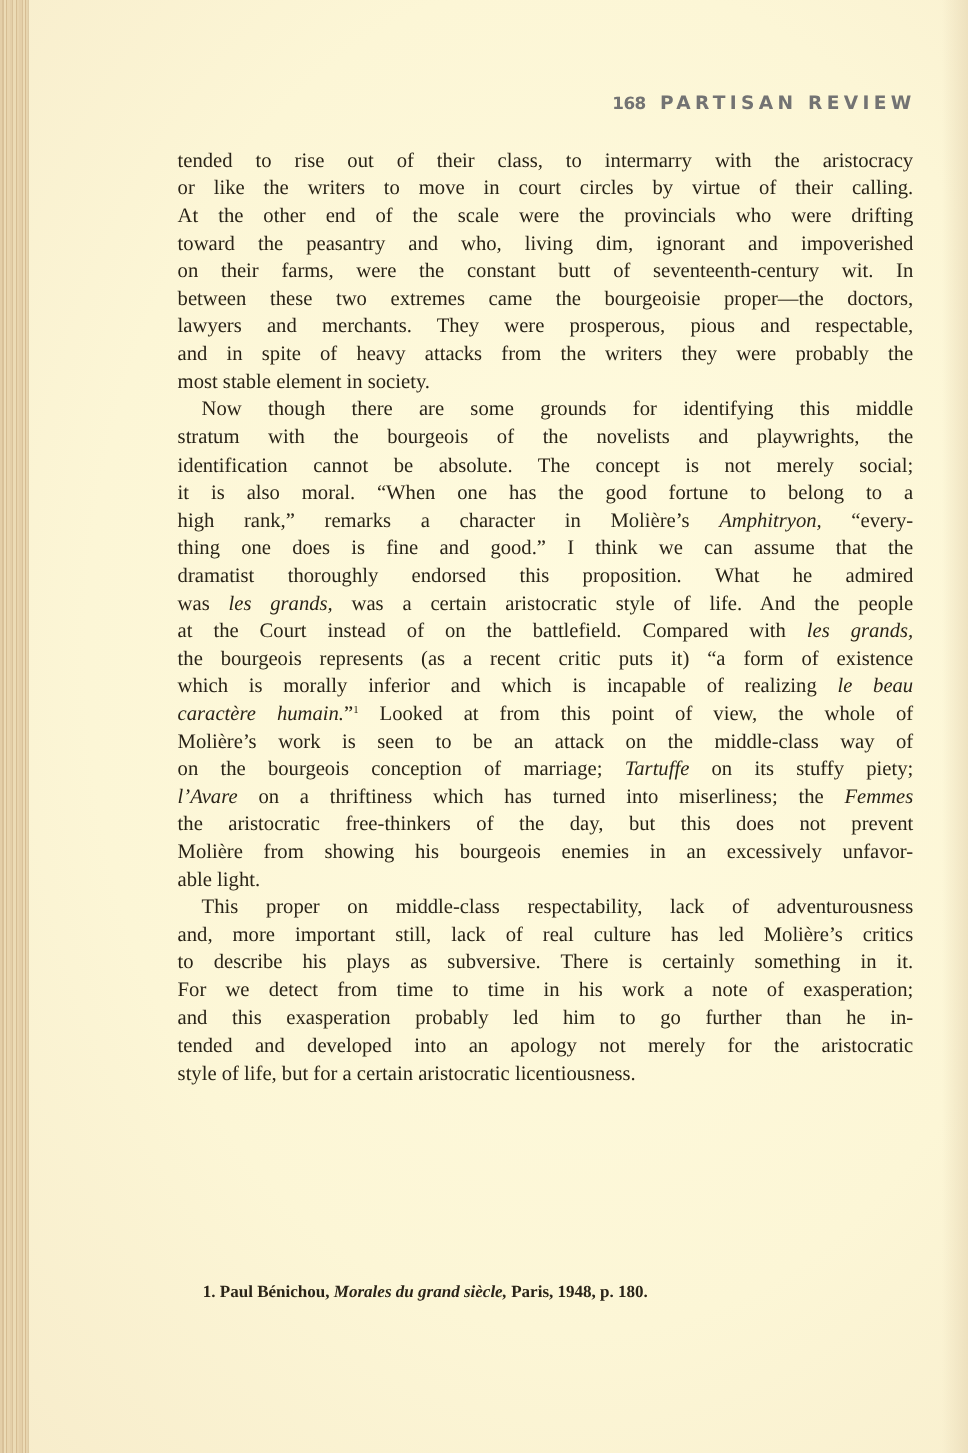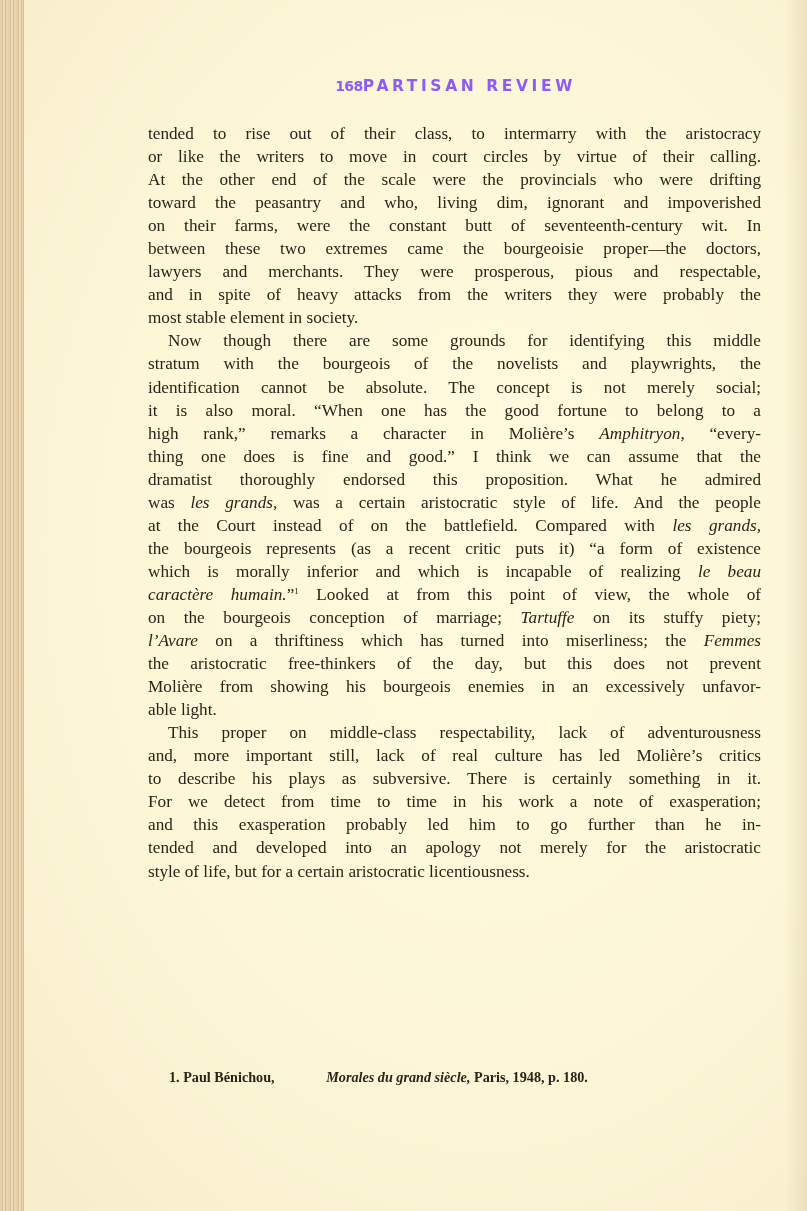--- a/index.html
+++ b/index.html
@@ -40,25 +40,26 @@
       width: 22px; height: 1211px;
       background: linear-gradient(90deg, rgba(240,228,196,0) 0%, rgba(232,217,182,0.7) 100%);
     }
     .header {
       position: absolute;
       left: 148px;
       top: 77px;
       width: 612px;
       height: 22px;
       display: flex;
-      justify-content: center;
+      justify-content: flex-end;
       align-items: baseline;
       font-family: "DejaVu Sans", "Liberation Sans", sans-serif;
       font-weight: bold;
-      color: #8b5cf6;
+      color: #737373;
+      gap: 12px;
     }
     .page-number {
       font-size: 14px;
       letter-spacing: -0.5px;
     }
     .running-head {
       font-size: 15.5px;
       letter-spacing: 3.6px;
       margin-right: -3px;
     }
@@ -93,21 +94,21 @@
     }
     .footnote {
       position: absolute;
       left: 169px;
       top: 1067px;
       font-size: 14.2px;
       line-height: 20px;
       font-weight: bold;
       color: #2a2418;
     }
-    .footnote i { font-style: italic; margin-left: 48px; }
+    .footnote i { font-style: italic; }
   </style>
 </head>
 <body>
 
 <div class="page-bg"></div>
 <div class="page-edge"></div>
 <div class="right-shade"></div>
 
 <div class="header">
   <span class="page-number">168</span>
@@ -132,20 +133,21 @@
     <span class="line">identification cannot be absolute. The concept is not merely social;</span>
     <span class="line">it is also moral. “When one has the good fortune to belong to a</span>
     <span class="line"><span>high rank,” remarks a character in Molière’s </span><i>Amphitryon,</i><span> “every-</span></span>
     <span class="line">thing one does is fine and good.” I think we can assume that the</span>
     <span class="line">dramatist thoroughly endorsed this proposition. What he admired</span>
     <span class="line"><span>was </span><i>les grands,</i><span> was a certain aristocratic style of life. And the people</span></span>
     <span class="line"><span>at the Court instead of on the battlefield. Compared with </span><i>les grands,</i></span>
     <span class="line">the bourgeois represents (as a recent critic puts it) “a form of existence</span>
     <span class="line"><span>which is morally inferior and which is incapable of realizing </span><i>le beau</i></span>
     <span class="line"><i>caractère humain.</i><span>”</span><sup>1</sup> <span>Looked at from this point of view, the whole of</span></span>
+    <span class="line">Molière’s work is seen to be an attack on the middle-class way of</span>
     <span class="line"><span>on the bourgeois conception of marriage; </span><i>Tartuffe</i><span> on its stuffy piety;</span></span>
     <span class="line"><i>l’Avare</i> <span>on a thriftiness which has turned into miserliness; the </span><i>Femmes</i></span>
     <span class="line">the aristocratic free-thinkers of the day, but this does not prevent</span>
     <span class="line">Molière from showing his bourgeois enemies in an excessively unfavor-</span>
     <span class="line last">able light.</span>
   </div>
   <div>
     <span class="line indent">This proper on middle-class respectability, lack of adventurousness</span>
     <span class="line">and, more important still, lack of real culture has led Molière’s critics</span>
     <span class="line">to describe his plays as subversive. There is certainly something in it.</span>

